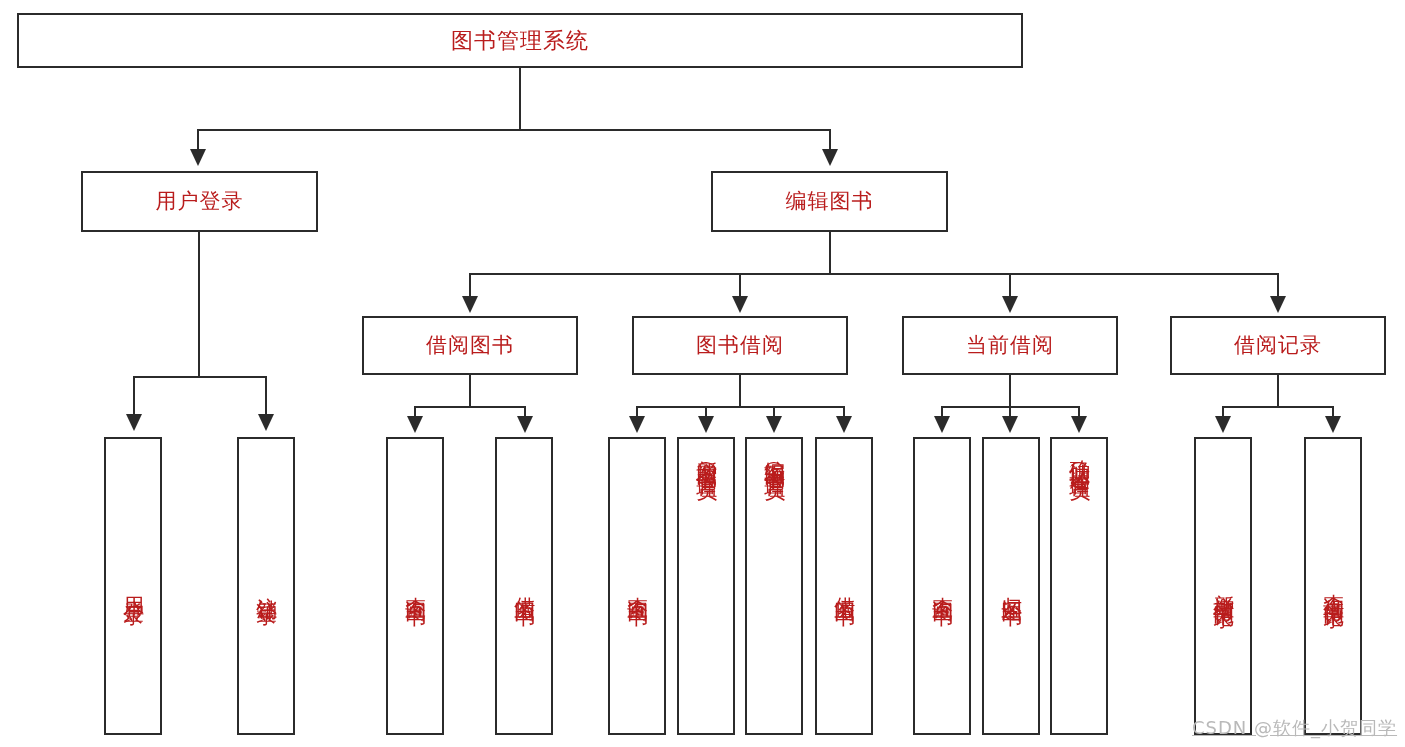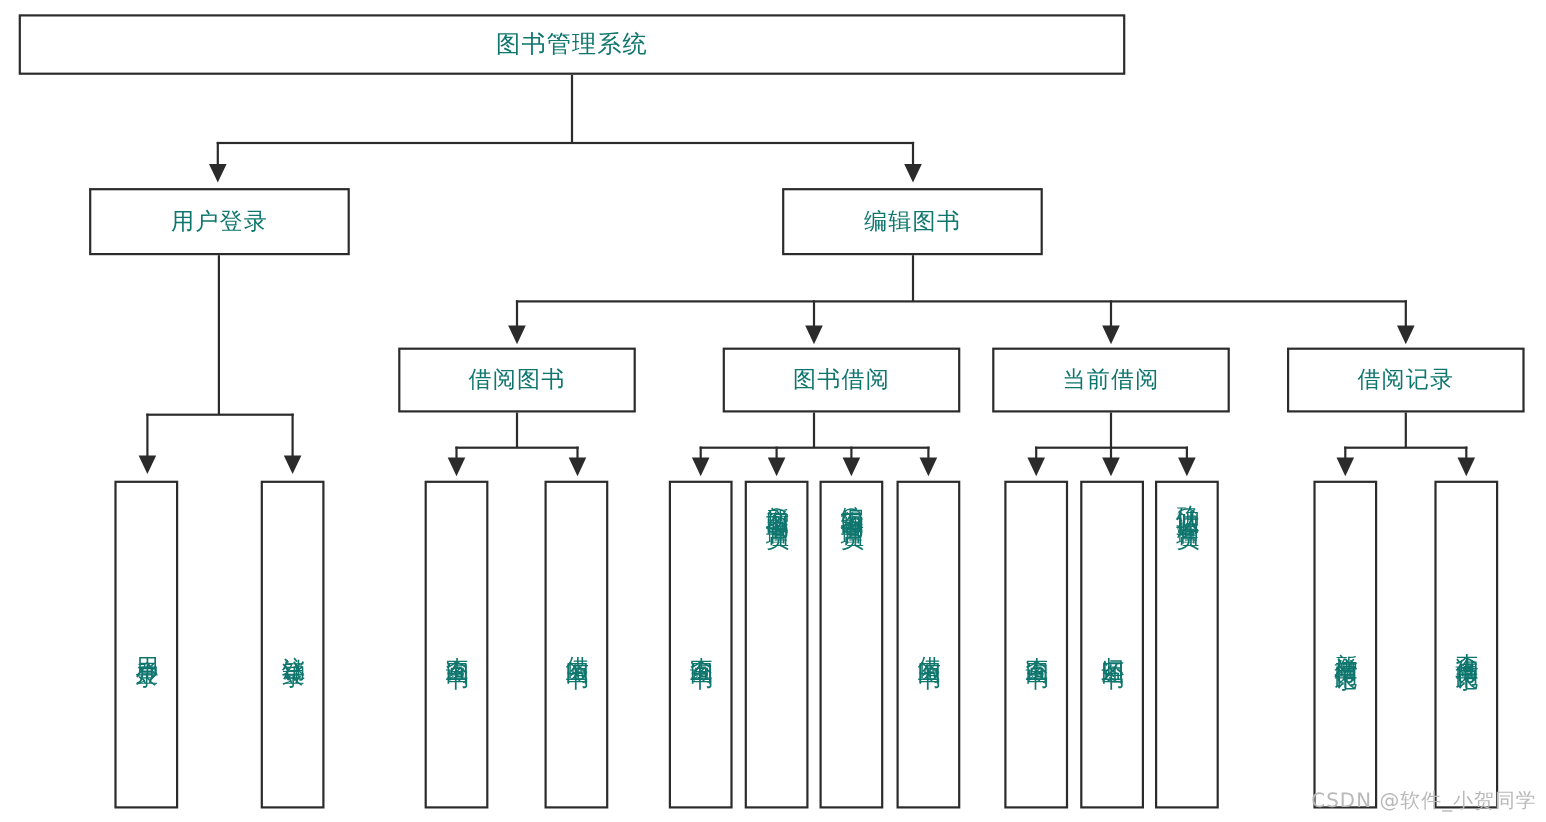--- a/index.html
+++ b/index.html
@@ -23,21 +23,21 @@
     background:#ffffff;
     display:flex;
     align-items:center;
     justify-content:center;
     text-align:center;
   }
   .node .label{
     font-size:21px;
     line-height:1.25;
     letter-spacing:1px;
-    color:#0f766e;
+    color:#b91c1c;
     white-space:nowrap;
   }
   .node.root .label{font-size:22px;}
   .node.lvl2 .label{font-size:21px;}
   .node.lvl3 .label{font-size:21px;}
   
   .node.leaf{
     border-width:2px;
     align-items:flex-start;
     justify-content:center;
@@ -122,21 +122,21 @@
 
   <div class="vline" style="left:1009px;top:273px;width:2px;height:25px;"></div>
   <div class="arrow" style="left:1002px;top:296px;"></div>
 
   <div class="vline" style="left:1277px;top:273px;width:2px;height:25px;"></div>
   <div class="arrow" style="left:1270px;top:296px;"></div>
 
   <div class="node lvl3" style="left:362px;top:316px;width:216px;height:59px;">
     <span class="label">借阅图书</span>
   </div>
-  <div class="node lvl3" style="left:657px;top:316px;width:216px;height:59px;">
+  <div class="node lvl3" style="left:632px;top:316px;width:216px;height:59px;">
     <span class="label">图书借阅</span>
   </div>
   <div class="node lvl3" style="left:1170px;top:316px;width:216px;height:59px;">
     <span class="label">借阅记录</span>
   </div>
   <div class="node lvl3" style="left:902px;top:316px;width:216px;height:59px;">
     <span class="label">当前借阅</span>
   </div>
 
   <div class="vline" style="left:469px;top:375px;width:2px;height:32px;"></div>
@@ -210,15 +210,15 @@
     <span class="label">确认归还（管理员）</span>
   </div>
 
   <div class="node leaf center" style="left:1194px;top:437px;width:58px;height:298px;">
     <span class="label">新增借阅记录</span>
   </div>
   <div class="node leaf center" style="left:1304px;top:437px;width:58px;height:298px;">
     <span class="label">查询借阅记录</span>
   </div>
 
-  <div id="watermark" style="left:1192px;top:716px;">CSDN @软件_小贺同学</div>
+  <div id="watermark" style="left:1192px;top:716px;text-decoration:underline;">CSDN @软件_小贺同学</div>
 
 </div>
 
 </body></html>

